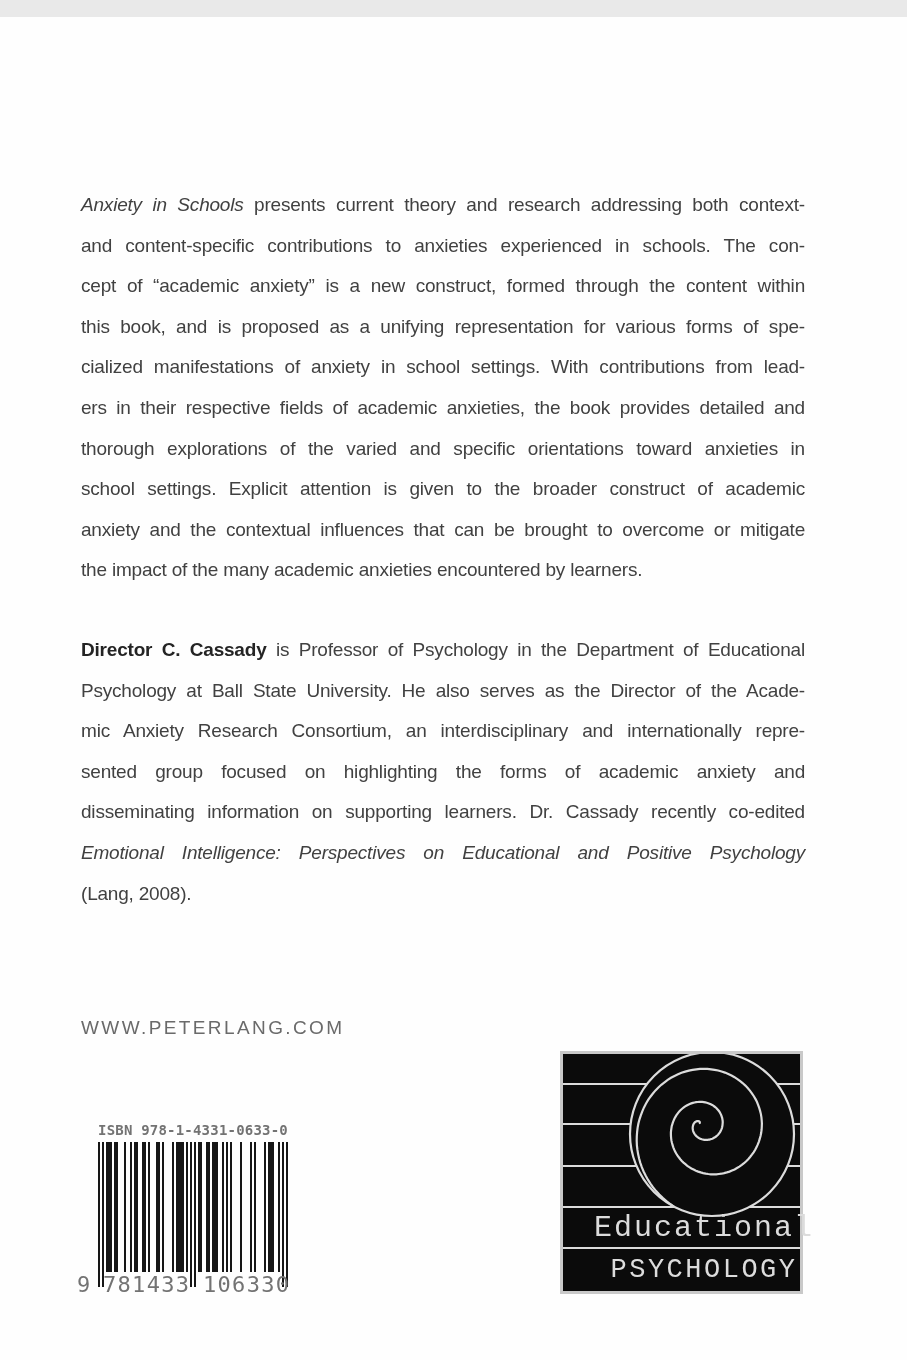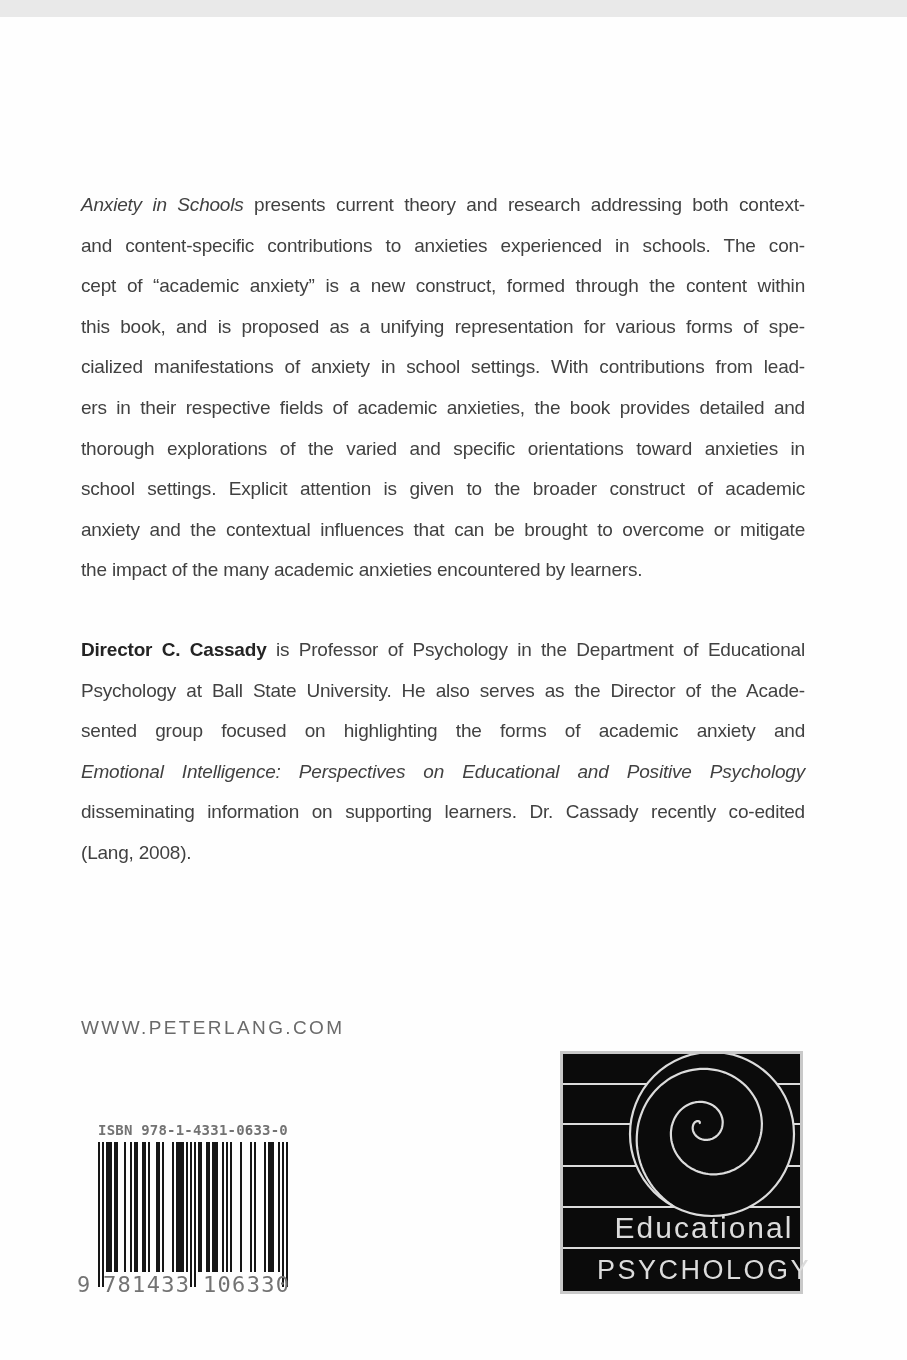--- a/index.html
+++ b/index.html
@@ -55,21 +55,21 @@
     position:absolute;left:560px;top:1034px;
     width:237px;height:237px;
     border:3px solid #c9c9c9;
     background:var(--logo-bg,#0b0b0b);
   }
   #logo svg{position:absolute;left:0;top:0;}
   .logo-band{
     position:absolute;left:0;width:282px;
     text-align:center;
     color:var(--logo-fg,#dcdcdc);
-    font-family:Liberation Sans, sans-serif;
+    font-family:Liberation Mono, monospace;
   }
   #logo-line1{top:154px;height:40px;line-height:40px;font-size:30px;letter-spacing:2px;}
   #logo-line2{top:196px;height:41px;line-height:40px;font-size:27px;letter-spacing:2.5px;}
 </style>
 </head>
 <body>
 
 <div id="cover">
 
   <div id="synopsis" class="textblock">
@@ -81,23 +81,24 @@
       <div class="jline"><span>ers in their respective fields of academic anxieties, the book provides detailed and</span></div>
       <div class="jline"><span>thorough explorations of the varied and specific orientations toward anxieties in</span></div>
       <div class="jline"><span>school settings. Explicit attention is given to the broader construct of academic</span></div>
       <div class="jline"><span>anxiety and the contextual influences that can be brought to overcome or mitigate</span></div>
       <div class="jline lastline"><span>the impact of the many academic anxieties encountered by learners.</span></div>
     </div>
 
   <div id="bio" class="textblock">
       <div class="jline"><span class="b">Director C. Cassady</span><span> is Professor of Psychology in the Department of Educational</span></div>
       <div class="jline"><span>Psychology at Ball State University. He also serves as the Director of the Acade-</span></div>
+      <div class="jline"><span>mic Anxiety Research Consortium, an interdisciplinary and internationally repre-</span></div>
       <div class="jline"><span>sented group focused on highlighting the forms of academic anxiety and</span></div>
+      <div class="jline"><span>disseminating information on supporting learners. Dr. Cassady recently co-edited</span></div>
       <div class="jline"><span class="i">Emotional Intelligence: Perspectives on Educational and Positive Psychology</span></div>
-      <div class="jline"><span>disseminating information on supporting learners. Dr. Cassady recently co-edited</span></div>
       <div class="jline lastline"><span>(Lang, 2008).</span></div>
     </div>
 
   <div id="website">WWW.PETERLANG.COM</div>
 
   <div id="barcode">
     <div id="isbn-label">ISBN 978-1-4331-0633-0</div>
     <svg id="bars" width="190" height="150" shape-rendering="crispEdges">
         <rect x="0" y="0" width="2" height="145" fill="#161616"></rect>
         <rect x="4" y="0" width="2" height="145" fill="#161616"></rect>

